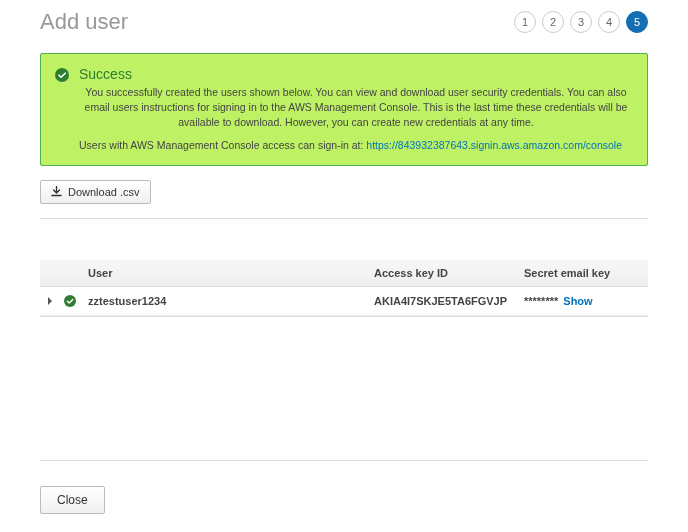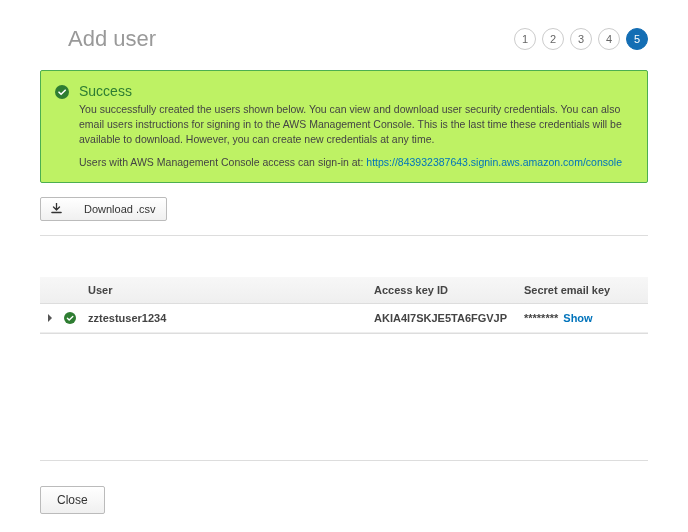--- a/index.html
+++ b/index.html
@@ -13,23 +13,22 @@
     width: 688px;
     height: 532px;
     position: relative;
     padding: 0 40px;
     background: #fff;
   }
   .header-row {
     display: flex;
     align-items: center;
     justify-content: space-between;
-    padding-top: 26px;
+    padding-top: 9px;
     padding-bottom: 18px;
-    margin-left: 28px;
   }
   .page-title {
     font-size: 22px;
     font-weight: 400;
     color: #999;
   }
   .steps {
     display: flex;
     gap: 6px;
   }
@@ -70,31 +69,32 @@
     color: #2e7d32;
     font-size: 14px;
     font-weight: 500;
     margin-bottom: 3px;
   }
   .success-text {
     font-size: 10.5px;
     color: #444;
     line-height: 1.45;
     margin-bottom: 8px;
+    text-align: center;
   }
   .success-signin {
     font-size: 10.5px;
     color: #444;
   }
   .success-signin a { color: #0073bb; text-decoration: none; }
   .download-row { margin-top: 14px; }
   .btn {
     display: inline-flex;
     align-items: center;
-    gap: 22px;
+    gap: 6px;
     font-size: 11px;
     color: #333;
     background: linear-gradient(#fff,#f0f0f0);
     border: 1px solid #bbb;
     border-radius: 2px;
     padding: 5px 10px;
     cursor: pointer;
   }
   .dl-icon svg { display:block; }
   .table {

